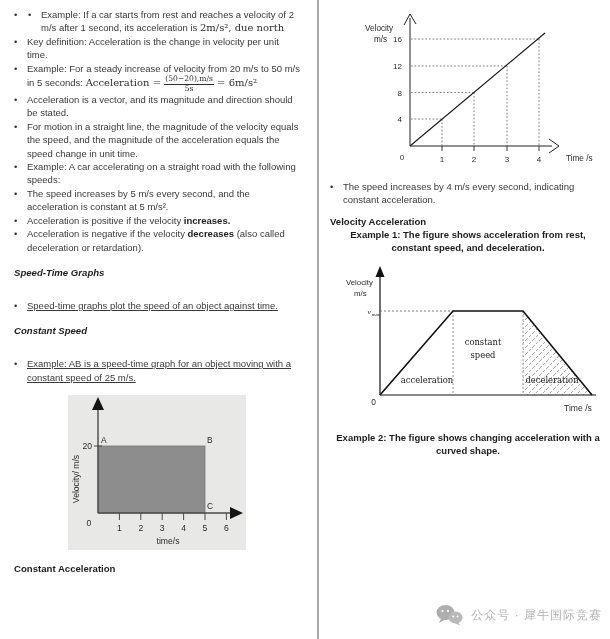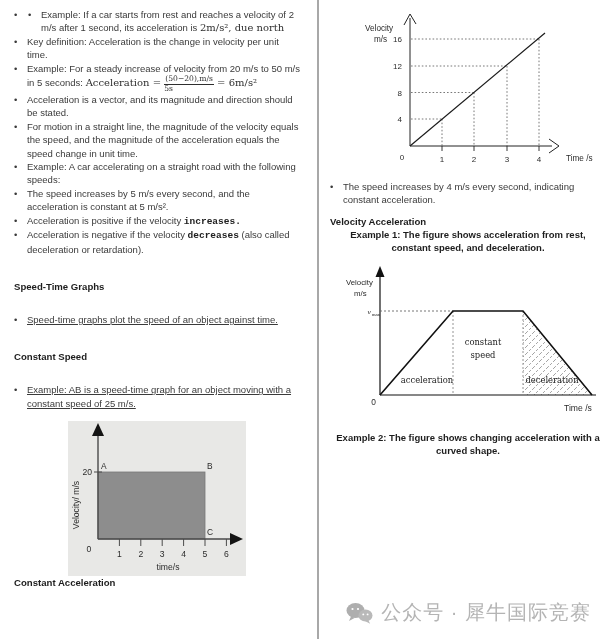--- a/index.html
+++ b/index.html
@@ -13,43 +13,43 @@
 
   h3 { font-size:9.6px; font-weight:bold; color:#1d1d1d; line-height:13px; }
   p  { line-height:13.4px; }
   .bold-para { font-weight:bold; color:#1d1d1d;text-align:center; }
 
   ul { list-style:none; }
   li.b { position:relative; padding-left:13px; line-height:13.4px; }
   li.b::before { content:"\2022"; position:absolute; left:0; top:0; color:#3a3a3a; }
   li.nested { padding-left:27px; }
   li.nested::after { content:"\2022"; position:absolute; left:14px; top:0; color:#3a3a3a; }
-  li .bold { font-weight:bold; color:#222;font-family:Liberation Mono, monospace; }
+  li .bold { font-weight:bold; color:#222; }
 
   .formula { font-family:"DejaVu Serif", serif; font-size:10px; color:#2e2e2e; }
-  .frac { display:inline-block; vertical-align:-0.55em; font-size:7.6px; line-height:1.12; }
+  .frac { display:inline-block; vertical-align:-0.55em; text-align:center; font-size:7.6px; line-height:1.12; }
   .frac .num { display:block; border-bottom:0.8px solid #2e2e2e; padding:0 1px; }
   .frac .den { display:block; }
 
-  .mt-heading1 { margin-top:24px; }
+  .mt-heading1 { margin-top:12px;font-style:italic; }
   .ul-sub { margin-top:20px;text-decoration:underline; }
   .note { margin-top:7px; }
 
   .chart1-wrap { margin:11px 0 0 54px; width:178px; height:155px; background:#eab308; }
   .chart2-wrap { margin:6px 0 8px 22px; }
   .chart3-wrap { margin-top:8px; }
   .example2 { margin-top:6px; }
-  .heading-ca { margin-top:0; }
+  .heading-ca { margin-top:12px; }
   .heading-va { margin-top:8px; }
 
   svg text { font-family:"Liberation Sans", sans-serif; fill:#2b2b2b; }
   svg text.serif { font-family:"DejaVu Serif", serif; fill:#222; }
 
-  .watermark { position:absolute; right:19px; bottom:13px; display:flex; align-items:center; gap:8px;
-               color:#b4b4b4; font-size:20px; letter-spacing:1px; }
+  .watermark { position:absolute; right:8px; bottom:13px; display:flex; align-items:center; gap:8px;
+               color:#b4b4b4; font-size:12px; letter-spacing:1px; }
 </style>
 </head>
 <body>
 
 <div class="divider"></div>
 
 <div class="col-left">
   <ul>
     <li class="b nested"><span>Example: If a car starts from rest and reaches a velocity of 2 m/s after 1 second, its acceleration is </span><span class="formula">2m/s², due north</span></li>
     <li class="b"><span>Key definition: Acceleration is the change in velocity per unit time.</span></li>

